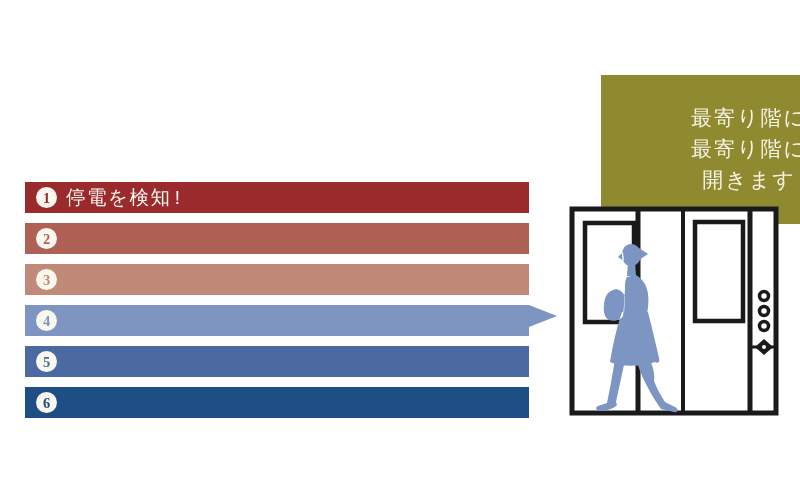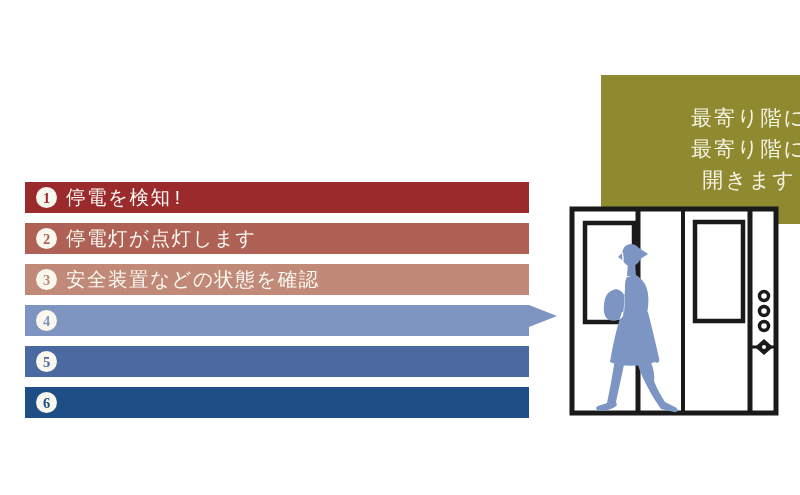--- a/index.html
+++ b/index.html
@@ -39,26 +39,24 @@
 
   <div class="bars">
 
     <div class="bar" style="background-color: rgb(155, 42, 44);">
       <span class="num" style="color: rgb(155, 42, 44);">1</span>
       <span class="label">停電を検知!</span>
     </div>
 
     <div class="bar" style="background-color: rgb(174, 97, 84);">
       <span class="num" style="color: rgb(174, 97, 84);">2</span>
-      <span class="label">停電灯が点灯します</span>
     </div>
 
     <div class="bar" style="background-color: rgb(193, 138, 120);">
       <span class="num" style="color: rgb(193, 138, 120);">3</span>
-      <span class="label">安全装置などの状態を確認</span>
     </div>
 
     <div class="bar" style="background-color: rgb(125, 149, 192);">
       <span class="num" style="color: rgb(125, 149, 192);">4</span>
       <span class="arrow" style="border-left-color: rgb(125, 149, 192);"></span>
     </div>
 
     <div class="bar" style="background-color: rgb(75, 106, 162);">
       <span class="num" style="color: rgb(75, 106, 162);">5</span>
     </div>

